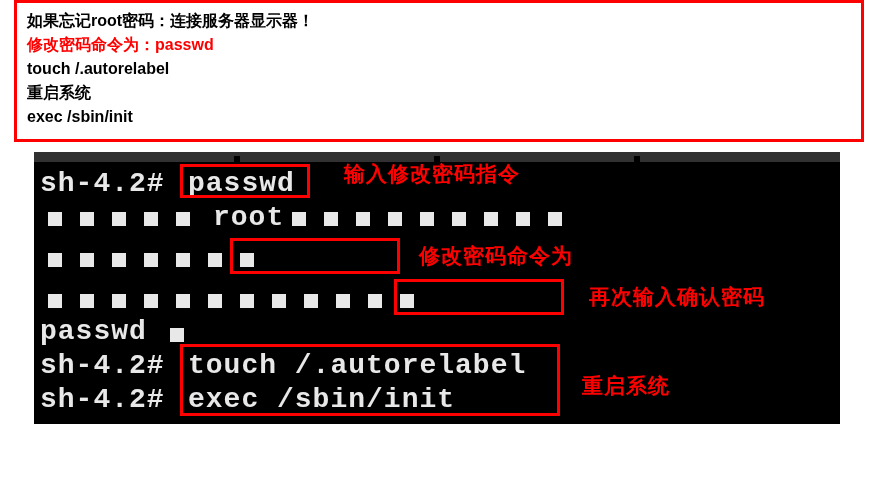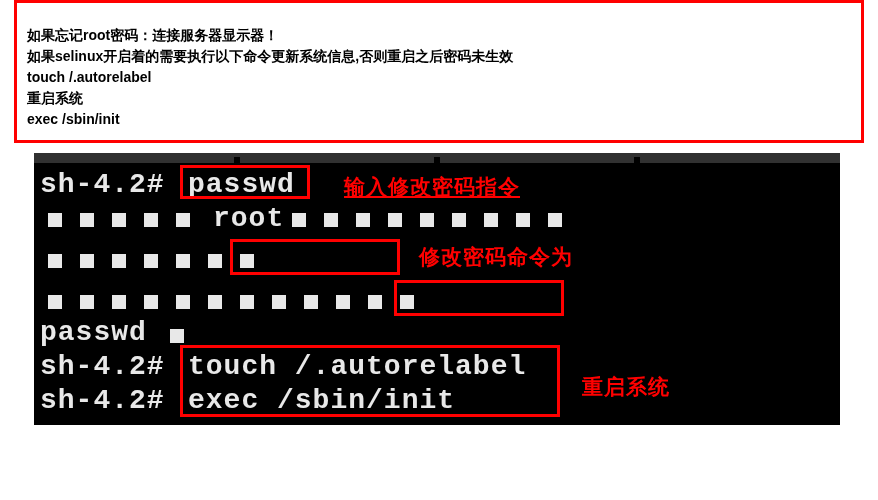--- a/index.html
+++ b/index.html
@@ -6,22 +6,22 @@
     body {
       font-family: "Microsoft YaHei", Arial, sans-serif;
       background: #fff;
       width: 878px;
       height: 500px;
       overflow: hidden;
     }
     .info-box {
       border: 3px solid #f00;
       margin: 0 14px 10px 14px;
-      padding: 22px 10px 10px 10px;
-      font-size: 14px;
+      padding: 6px 10px 10px 10px;
+      font-size: 16px;
       font-weight: bold;
       line-height: 1.5;
       color: #000;
     }
     .info-box .red-line { color: #f00; }
     .terminal-wrap {
       margin: 0 18px 0 34px;
       position: relative;
       width: 806px;
       height: 272px;
@@ -60,38 +60,38 @@
       width: 100%; height: 10px;
       background: #313131;
     }
     .tick { position:absolute; width:6px; height:6px; background:#000; top:4px;}
   </style>
 </head>
 <body>
 
 <div class="info-box">
   <div>如果忘记root密码：连接服务器显示器！</div>
-  <div>如果selinux开启着的需要执行以下命令更新系统信息,否则重启之后密码未生效</div>
+  <div class="red-line">修改密码命令为：passwd</div>
   <div>touch /.autorelabel</div>
   <div>重启系统</div>
   <div>exec /sbin/init</div>
 </div>
 
 <div class="terminal-wrap">
   <div class="dark-strip">
     <div class="tick" style="left:200px;"></div>
     <div class="tick" style="left:400px;"></div>
     <div class="tick" style="left:600px;"></div>
   </div>
   <div class="terminal">
 
     <span class="term-text" style="top:16px; left:6px;">sh-4.2#</span>
     <span class="term-text" style="top:16px; left:154px;">passwd</span>
     <div class="hl-box" style="top:12px; left:146px; width:130px; height:34px;"></div>
-    <span class="anno" style="top:20px; left:310px;text-decoration:underline;">输入修改密码指令</span>
+    <span class="anno" style="top:8px; left:310px;">输入修改密码指令</span>
 
     <span class="term-text" style="top:50px; left:179px;">root</span>
 
     <div class="dotrow" style="top:60px; left:14px;">
       <div class="dot"></div>
         <div class="dot"></div>
         <div class="dot"></div>
         <div class="dot"></div>
         <div class="dot"></div>
     </div>
@@ -127,20 +127,21 @@
         <div class="dot"></div>
       <div class="dot"></div>
         <div class="dot"></div>
         <div class="dot"></div>
         <div class="dot"></div>
         <div class="dot"></div>
       <div class="dot"></div>
         <div class="dot"></div>
     </div>
     <div class="hl-box" style="top:127px; left:360px; width:170px; height:36px;"></div>
+    <span class="anno" style="top:131px; left:555px;">再次输入确认密码</span>
 
     <span class="term-text" style="top:164px; left:6px;">passwd</span>
     <div class="dotrow" style="top:176px; left:136px;">
       <div class="dot"></div>
     </div>
 
     <span class="term-text" style="top:198px; left:6px;">sh-4.2#</span>
     <span class="term-text" style="top:198px; left:154px;">touch /.autorelabel</span>
 
     <span class="term-text" style="top:232px; left:6px;">sh-4.2#</span>

